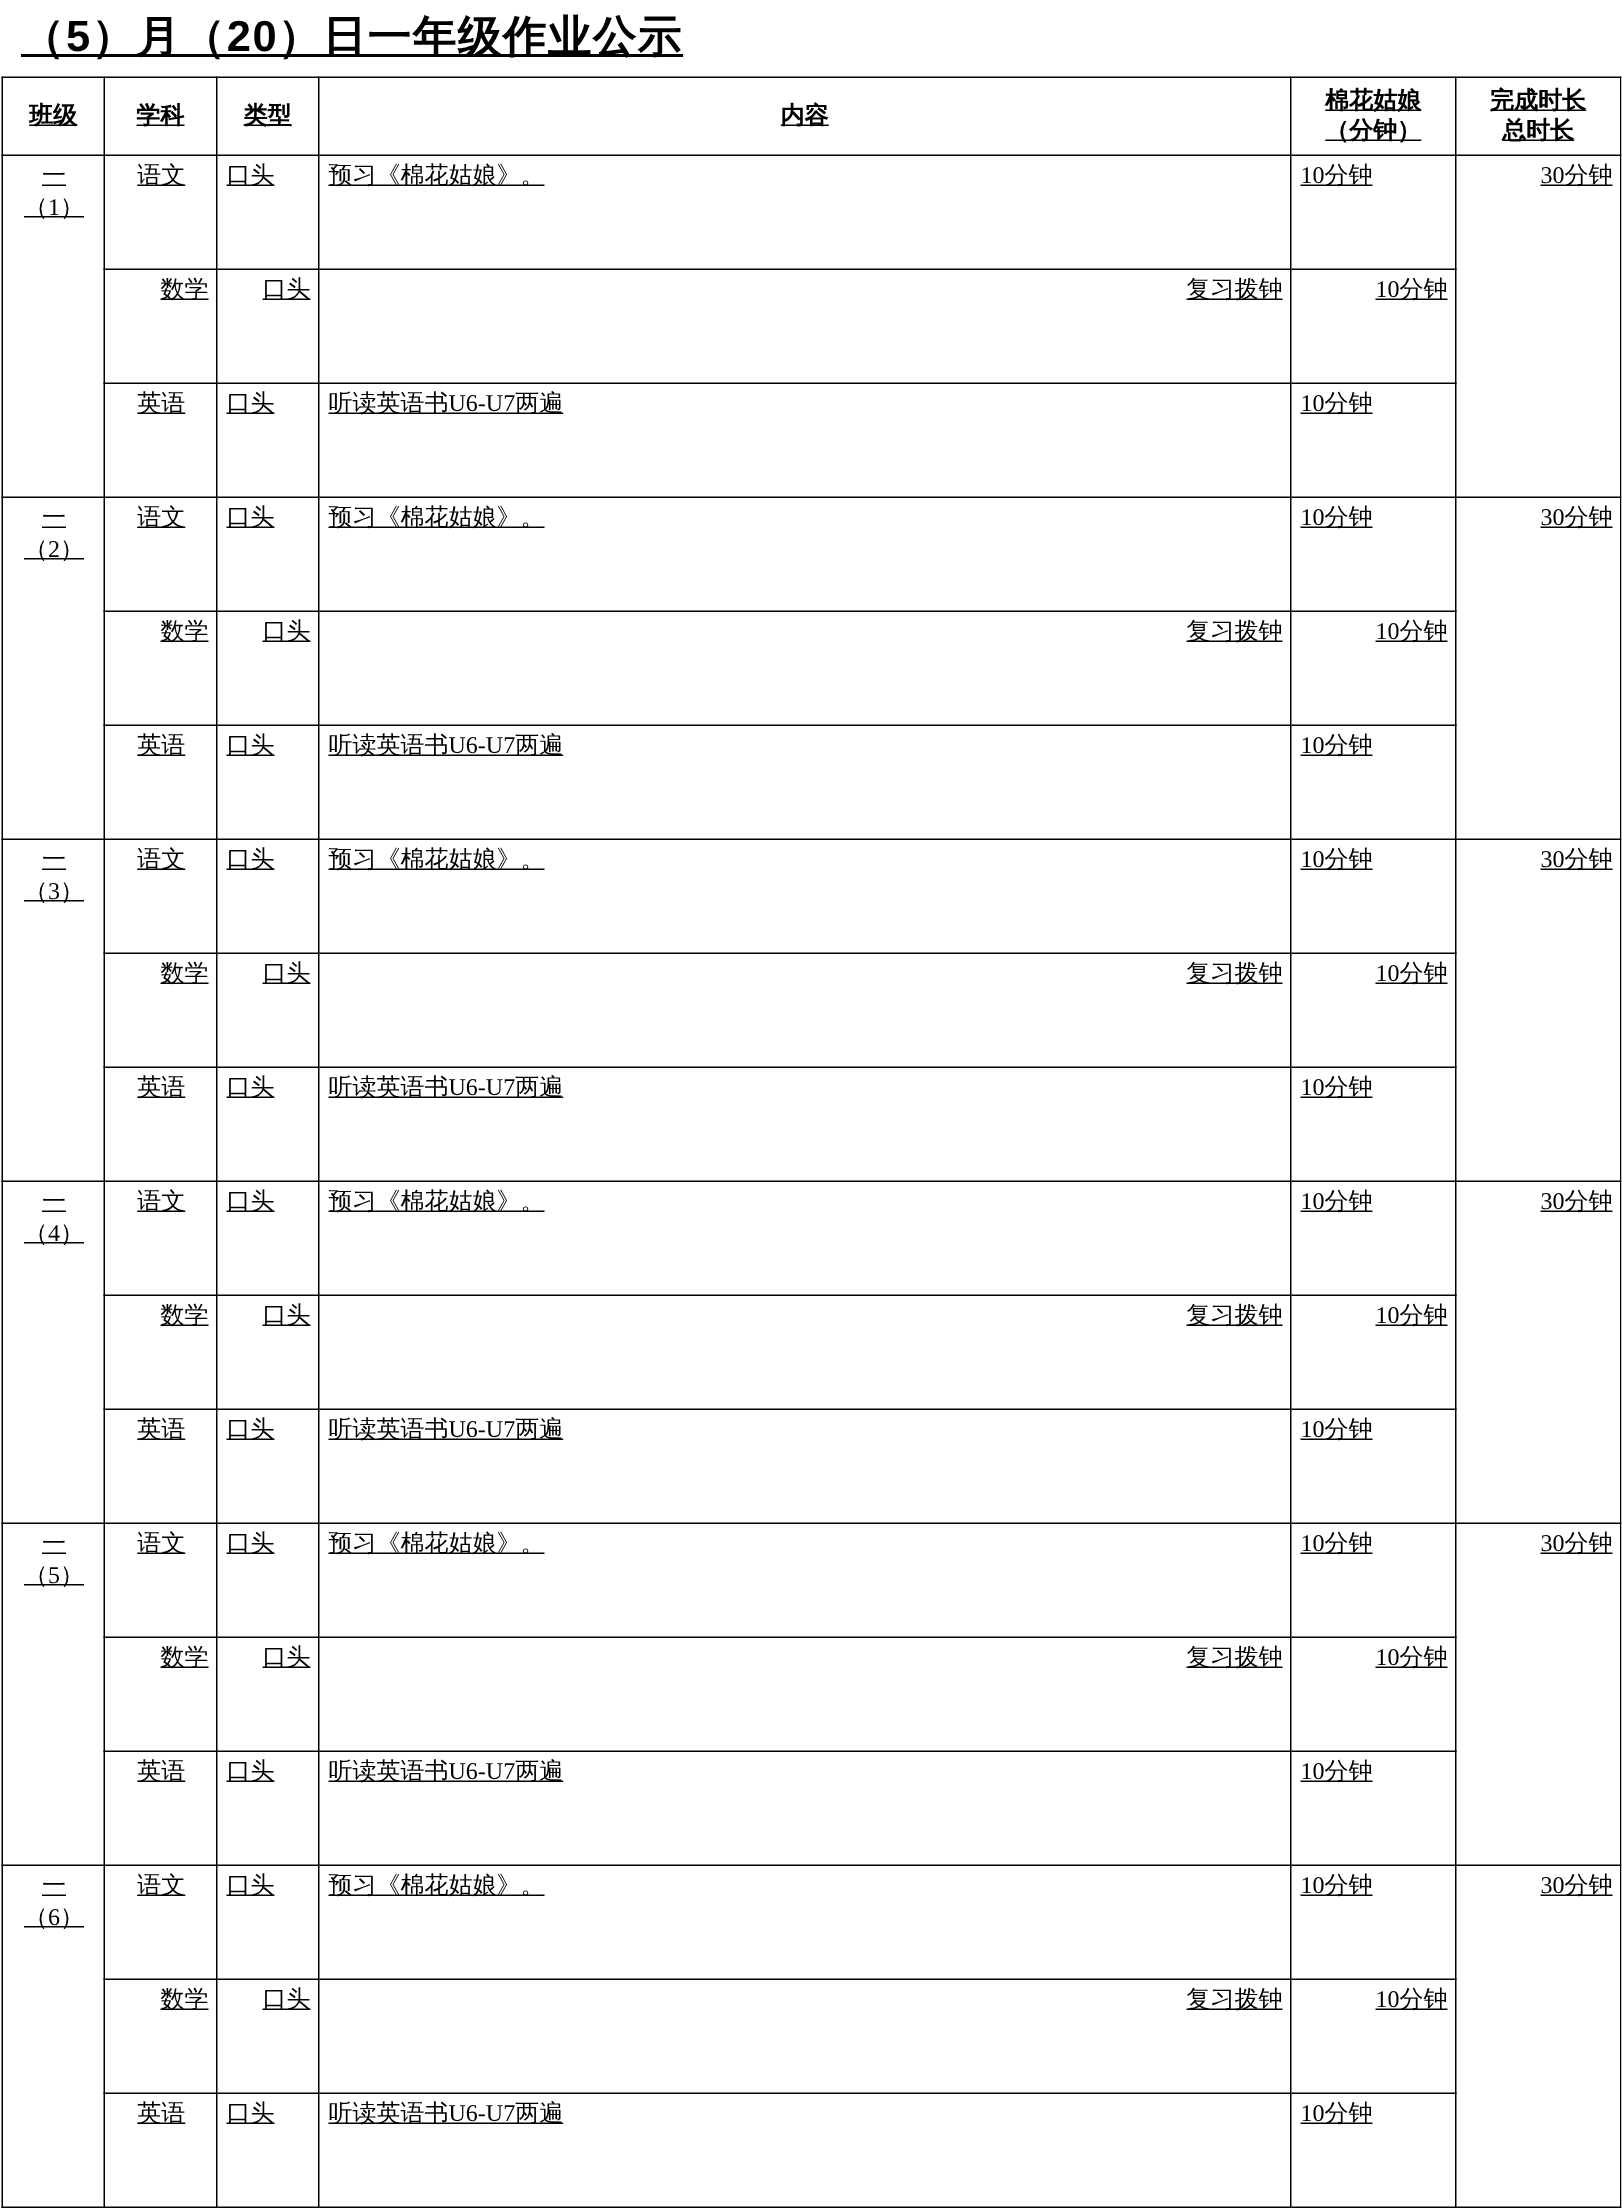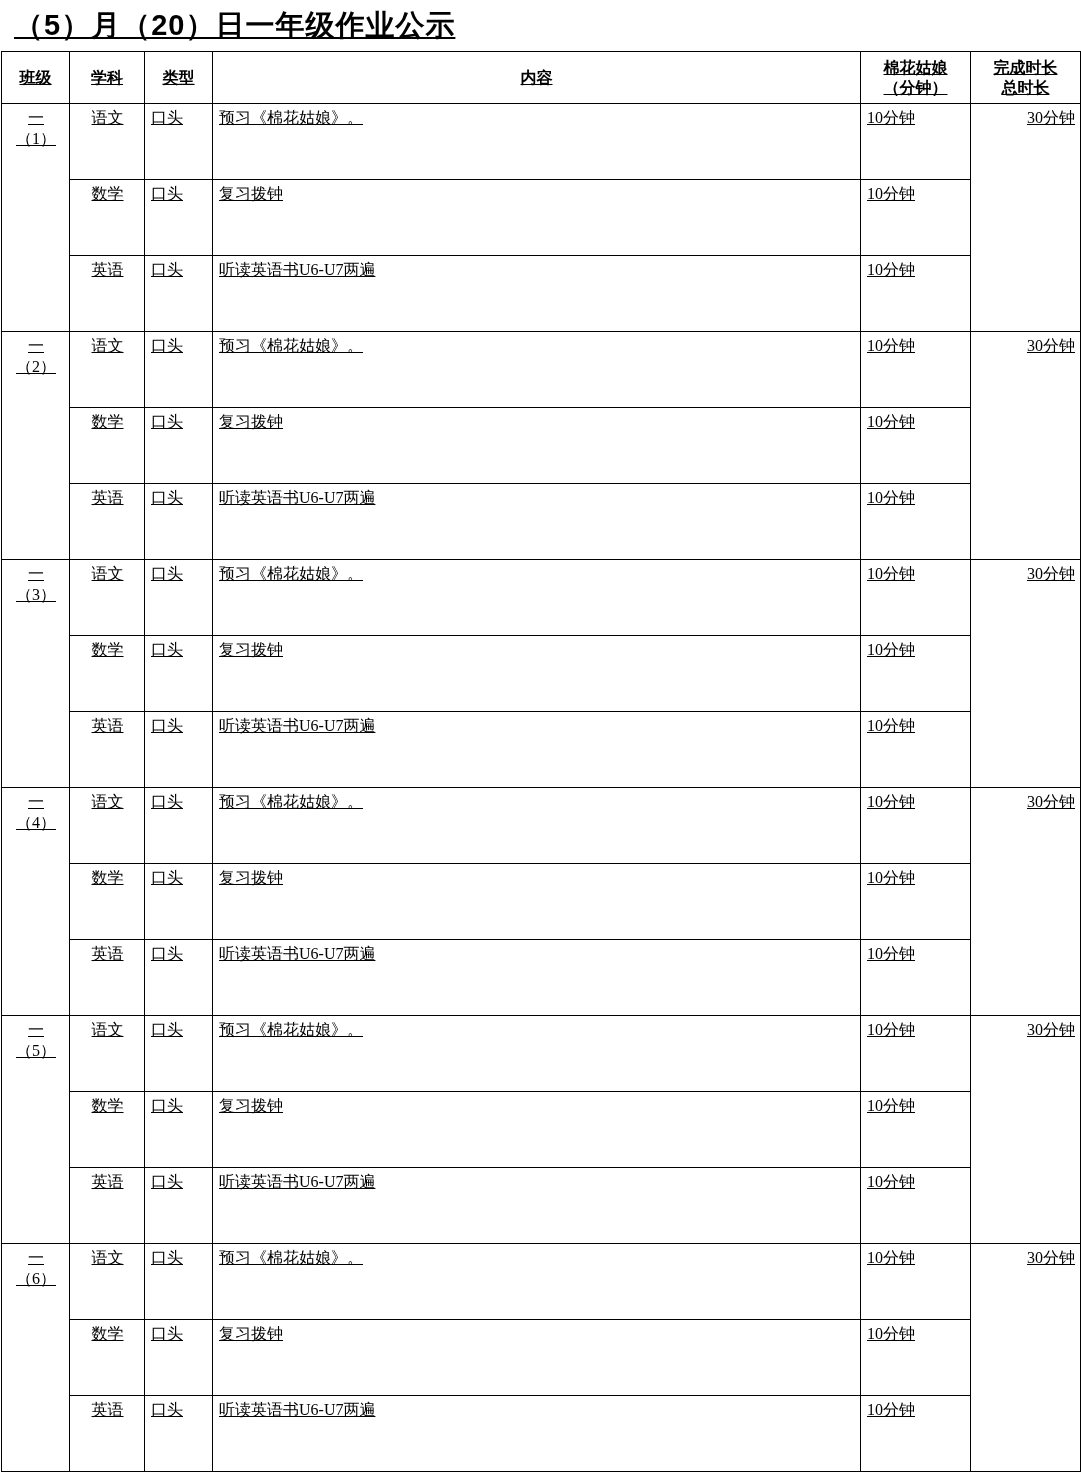--- a/index.html
+++ b/index.html
@@ -86,21 +86,21 @@
     text-align: left;
     vertical-align: top;
     font-size: 16px;
   }
   td.total-cell {
     text-align: right;
     vertical-align: top;
     font-size: 16px;
   }
   tr.r-lang td { height: 76px; }
-  tr.r-math td { height: 76px; }
+  tr.r-math td { height: 76px; text-align: right; }
   tr.r-eng  td { height: 76px; }
   .hdr-two-line { display: block; }
 </style>
 </head>
 <body>
 
 <div class="page">
 
   <div class="doc-title">（5）月（20）日一年级作业公示</div>
 

